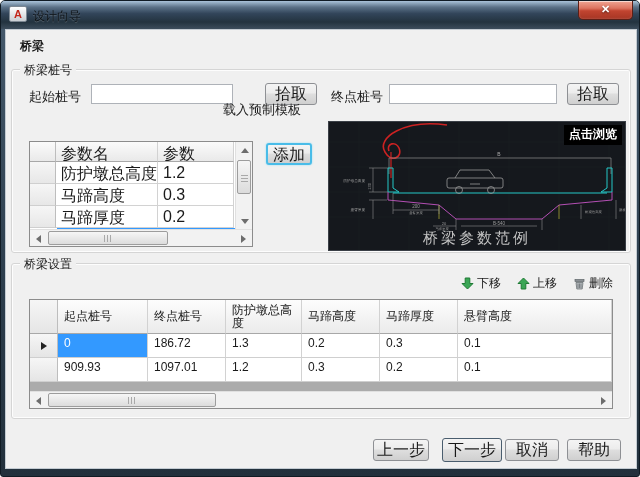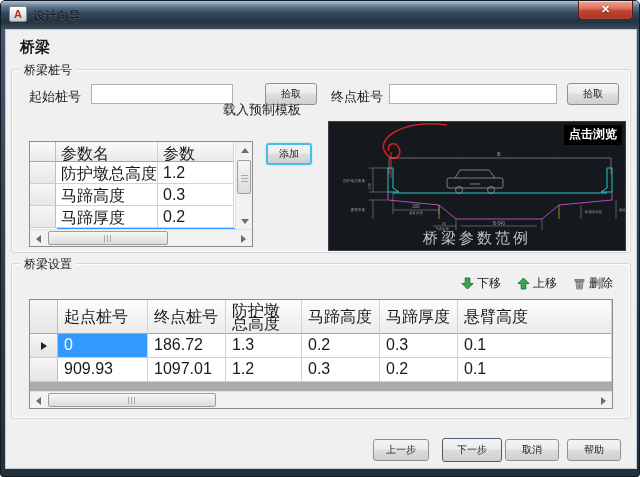--- a/index.html
+++ b/index.html
@@ -31,39 +31,39 @@
     border:1px solid #5c1f16; border-top:none; border-radius:0 0 5px 5px;
     box-shadow:inset 0 1px 0 rgba(255,255,255,0.55), inset 0 0 2px rgba(255,255,255,0.3);
     color:#fff; font-size:11px; font-weight:bold; text-align:center; line-height:17px;
     text-shadow:0 1px 2px rgba(0,0,0,0.55); cursor:default;
   }
   
   .body {
     position:absolute; left:4px; top:28px; width:632px; height:440px;
     background:#f0f0f0; border:1px solid #c3cbd2;
   }
-  .heading { position:absolute; left:18px; top:36px; font-size:15px; font-weight:bold; color:#1a1a1a; }
+  .heading { position:absolute; left:18px; top:36px; font-size:12px; font-weight:bold; color:#1a1a1a; }
   .groupbox {
     position:absolute; border:1px solid #d5d5d5; border-radius:3px;
     box-shadow:inset 0 0 0 1px #fdfdfd;
   }
   .groupbox .group-label {
     position:absolute; left:8px; top:-8px; background:#f0f0f0; padding:0 4px;
     font-size:12px; color:#1a1a1a;
   }
   #group-pile { left:10px; top:68px; width:620px; height:184px; }
   #group-settings { left:10px; top:262px; width:620px; height:156px; }
 
   .field-label { position:absolute; font-size:13px; color:#1a1a1a; }
   .textbox {
     position:absolute; height:20px; background:#fff; border:1px solid #aeb2b8;
     font-size:12px; padding:0 4px; font-family:"Liberation Sans",sans-serif;
   }
   .btn {
-    position:absolute; font-size:10px; color:#1a1a1a; text-align:center;
+    position:absolute; font-size:16px; color:#1a1a1a; text-align:center;
     background:linear-gradient(#f4f4f4 0%, #ececec 45%, #dedede 50%, #cfcfcf 100%);
     border:1px solid #8e9094; border-radius:3px; cursor:default;
     font-family:"Liberation Sans",sans-serif;
   }
   .btn.focus-ring { border:2px solid #49bce8; box-shadow:0 0 2px #8adcf8; }
 
   
   .ptable {
     position:absolute; left:28px; top:140px; width:224px; height:106px;
     background:#fff; border:1px solid #8c8c8c;
@@ -112,21 +112,21 @@
   
   .actions { position:absolute; left:400px; top:273px; width:212px; height:18px; display:flex; justify-content:flex-end; gap:16px; }
   .action { display:flex; align-items:center; gap:3px; font-size:12px; color:#1a1a1a; cursor:pointer; }
 
   
   .stable {
     position:absolute; left:28px; top:298px; width:584px; height:110px;
     background:#ababab; border:1px solid #8c8c8c; overflow:hidden;
   }
   .stable .hdr-row { display:flex; height:34px; background:linear-gradient(#fdfdfd,#ebebeb); }
-  .stable .cell { font-size:16px; color:#1a1a1a; border-right:1px solid #d2d2d2; border-bottom:1px solid #cfcfcf; padding:2px 6px; overflow:hidden; }
+  .stable .cell { font-size:12px; color:#1a1a1a; border-right:1px solid #d2d2d2; border-bottom:1px solid #cfcfcf; padding:2px 6px; overflow:hidden; }
   .stable .hdr { display:flex; align-items:center; line-height:13px; background:linear-gradient(#fdfdfd,#ebebeb); border-bottom:1px solid #a8a8a8; }
   .stable .ind { width:28px; background:linear-gradient(#f6f6f6,#e5e5e5); border-right:1px solid #bdbdbd; display:flex; align-items:center; justify-content:center; }
   .stable .data-row { display:flex; height:24px; background:#fff; }
   .stable .c1{width:90px} .stable .c2{width:78px} .stable .c3{width:76px}
   .stable .c4{width:78px} .stable .c5{width:78px} .stable .c6{flex:1}
   .cell.selected { background:#3399ff; color:#fff; }
   .row-arrow { width:0; height:0; border-top:4px solid transparent; border-bottom:4px solid transparent; border-left:6px solid #222; }
 
   
   .footer-btn { height:22px; line-height:20px; }

